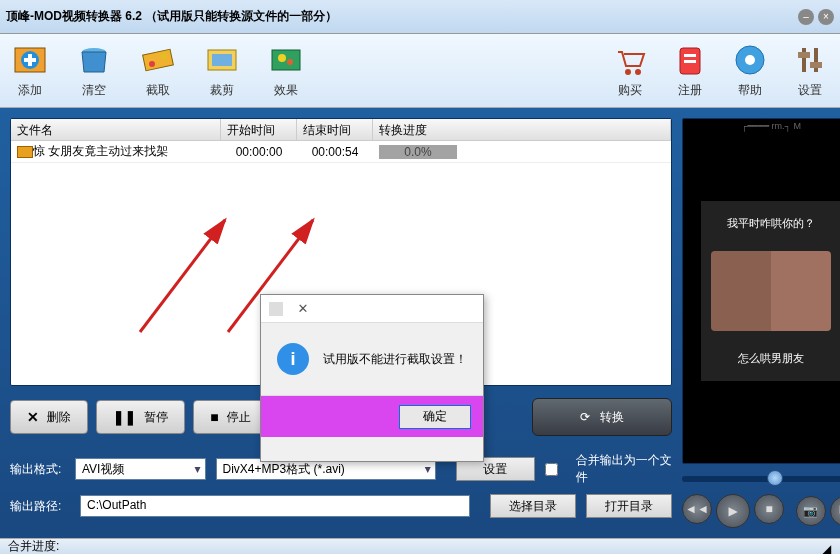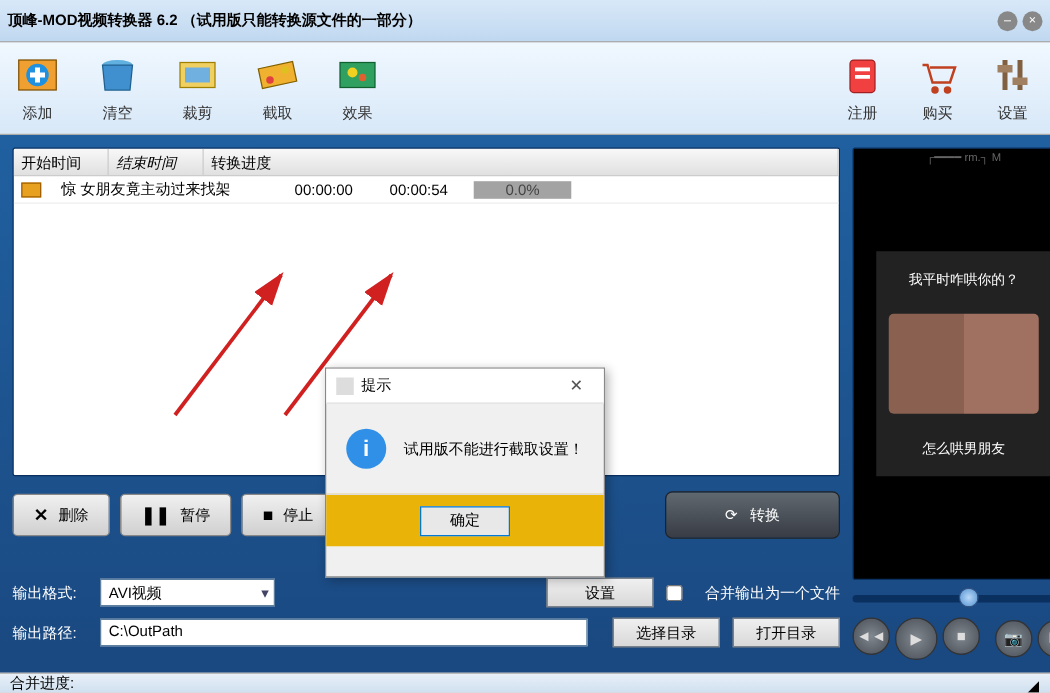--- a/index.html
+++ b/index.html
@@ -14,26 +14,26 @@
 .tool-group.right { margin-left: auto; gap: 24px; }
 .tool-item { display: flex; flex-direction: column; align-items: center; gap: 4px; cursor: pointer; }
 .tool-icon { width: 36px; height: 36px; display: flex; align-items: center; justify-content: center; }
 .tool-label { font-size: 12px; color: #333; }
 .main-area { flex: 1; background: linear-gradient(#2060a0, #1a4880); display: flex; padding: 10px; gap: 10px; position: relative; }
 .left-panel { flex: 1; background: #fff; border: 1px solid #0a3060; border-radius: 2px; display: flex; flex-direction: column; overflow: hidden; }
 .table-header { height: 22px; background: linear-gradient(#f8f8f8, #e0e0e0); display: flex; border-bottom: 1px solid #ccc; }
 .th { padding: 3px 6px; border-right: 1px solid #ccc; font-size: 12px; }
 .th-name { width: 210px; }
 .th-start { width: 76px; }
-.th-end { width: 76px; font-style: italic; }
+.th-end { width: 76px; }
 .th-prog { flex: 1; }
 .table-body { flex: 1; }
 .table-row { display: flex; height: 22px; align-items: center; border-bottom: 1px solid #eee; }
 .td { padding: 0 6px; font-size: 12px; }
-.td-name { width: 210px; display: flex; align-items: center; gap: 16px; }
+.td-name { width: 210px; display: flex; align-items: center; gap: 0; }
 .td-start { width: 76px; text-align: center; }
 .td-end { width: 76px; text-align: center; }
 .td-prog { flex: 1; display: flex; align-items: center; }
 .prog-bar { width: 78px; height: 14px; border: 7px solid #a3a3a3; background: #f0f0f0; display: flex; align-items: center; justify-content: center; font-size: 11px; color: #444; }
 .film-icon { width: 16px; height: 12px; background: #e8a020; border: 1px solid #a06000; }
 .right-panel { width: 280px; display: flex; flex-direction: column; gap: 8px; }
 .preview { flex: 1; background: #000; border: 1px solid #0a3060; border-radius: 2px; position: relative; display: flex; align-items: center; justify-content: center; }
 .preview-img { width: 140px; height: 180px; background: #222; position: relative; display: flex; flex-direction: column; align-items: center; justify-content: space-between; padding: 15px 0; }
 .preview-top-text { color: #fff; font-size: 11px; }
 .preview-faces { width: 120px; height: 80px; background: linear-gradient(90deg, #8a6050 50%, #a07060 50%); border-radius: 4px; }
@@ -65,21 +65,21 @@
 .footer { height: 16px; background: linear-gradient(#e8f0f8,#d0e0f0); display: flex; align-items: center; padding: 0 8px; border-top: 1px solid #aaa; }
 .footer-label { font-size: 12px; }
 .footer-spacer { flex: 1; }
 .dialog { position: absolute; left: 260px; top: 186px; width: 224px; height: 168px; background: #f0f0f0; border: 1px solid #888; box-shadow: 2px 2px 8px rgba(0,0,0,0.3); z-index: 100; }
 .dlg-title { height: 28px; background: #fff; display: flex; align-items: center; padding: 0 8px; border-bottom: 1px solid #ddd; }
 .dlg-title-text { font-size: 12px; flex: 1; }
 .dlg-close { width: 28px; height: 20px; display: flex; align-items: center; justify-content: center; cursor: pointer; font-size: 13px; color: #555; }
 .dlg-body { padding: 20px 16px; display: flex; align-items: center; gap: 14px; }
 .dlg-icon { width: 32px; height: 32px; border-radius: 50%; background: #3090e8; color: #fff; display: flex; align-items: center; justify-content: center; font-size: 18px; font-weight: bold; }
 .dlg-msg { font-size: 12px; }
-.dlg-footer { height: 42px; background: #eab308; border-top: 1px solid #ddd; display: flex; align-items: center; justify-content: center; padding: 0 12px; }
+.dlg-footer { height: 42px; background: #d946ef; border-top: 1px solid #ddd; display: flex; align-items: center; justify-content: flex-end; padding: 0 12px; }
 .dlg-btn { width: 72px; height: 24px; background: #e8e8e8; border: 1px solid #0078d7; font-size: 12px; cursor: pointer; }
 .arrow { position: absolute; z-index: 50; pointer-events: none; }
 .arrow.a1 { left: 130px; top: 104px; }
 .arrow.a2 { left: 218px; top: 104px; }
 .watermark { position: absolute; left: 320px; top: 265px; color: rgba(200,200,200,0.35); font-size: 28px; z-index: 40; pointer-events: none; display:flex; flex-direction:column; align-items:center; }
 .watermark .wm2 { font-size: 18px; letter-spacing: 2px; }
 .below-list { padding: 6px 0 2px 0; }
 </style>
 </head>
 <body>
@@ -112,67 +112,76 @@
             <svg width="36" height="36">
               <ellipse cx="18" cy="10" rx="12" ry="4" fill="#60b0e0"></ellipse>
               <path d="M6 10 L8 30 L28 30 L30 10 Z" fill="#4090d0" stroke="#206090"></path>
             </svg>
           </span>
         <span class="tool-label">清空</span>
       </div>
       <div class="tool-item">
         <span class="tool-icon">
             <svg width="36" height="36">
-              <rect x="4" y="8" width="28" height="20" fill="#f0d060" stroke="#a08000"></rect>
-              <rect x="8" y="12" width="20" height="12" fill="#70b0e0"></rect>
-            </svg>
-          </span>
-        <span class="tool-label">裁剪</span>
-      </div>
-      <div class="tool-item">
-        <span class="tool-icon">
-            <svg width="36" height="36">
               <rect x="4" y="10" width="28" height="16" fill="#f0b030" stroke="#806000" transform="rotate(-12 18 18)"></rect>
               <circle cx="12" cy="22" r="3" fill="#e04040"></circle>
               <circle cx="24" cy="14" r="3" fill="#e0c020"></circle>
             </svg>
           </span>
         <span class="tool-label">截取</span>
       </div>
       <div class="tool-item">
         <span class="tool-icon">
             <svg width="36" height="36">
+              <rect x="4" y="8" width="28" height="20" fill="#f0d060" stroke="#a08000"></rect>
+              <rect x="8" y="12" width="20" height="12" fill="#70b0e0"></rect>
+            </svg>
+          </span>
+        <span class="tool-label">裁剪</span>
+      </div>
+      <div class="tool-item">
+        <span class="tool-icon">
+            <svg width="36" height="36">
               <rect x="4" y="8" width="28" height="20" fill="#30a060" stroke="#106030"></rect>
               <circle cx="14" cy="16" r="4" fill="#f0d020"></circle>
               <circle cx="22" cy="20" r="3" fill="#e06030"></circle>
             </svg>
           </span>
         <span class="tool-label">效果</span>
       </div>
     </div>
     <div class="tool-group right">
       <div class="tool-item">
         <span class="tool-icon">
             <svg width="36" height="36">
+              <path d="M6 10 L10 10 L14 24 L28 24 L32 12 L12 12" fill="none" stroke="#c04020" stroke-width="2"></path>
+              <circle cx="16" cy="30" r="3" fill="#c04020"></circle>
+              <circle cx="26" cy="30" r="3" fill="#c04020"></circle>
+            </svg>
+          </span>
+        <span class="tool-label">购买</span>
+      </div>
+      <div class="tool-item">
+        <span class="tool-icon">
+            <svg width="36" height="36">
               <rect x="8" y="6" width="20" height="26" rx="3" fill="#f04040" stroke="#a02020"></rect>
               <rect x="12" y="12" width="12" height="3" fill="#fff"></rect>
               <rect x="12" y="18" width="12" height="3" fill="#fff"></rect>
             </svg>
           </span>
         <span class="tool-label">注册</span>
       </div>
       <div class="tool-item">
         <span class="tool-icon">
             <svg width="36" height="36">
-              <path d="M6 10 L10 10 L14 24 L28 24 L32 12 L12 12" fill="none" stroke="#c04020" stroke-width="2"></path>
-              <circle cx="16" cy="30" r="3" fill="#c04020"></circle>
-              <circle cx="26" cy="30" r="3" fill="#c04020"></circle>
-            </svg>
-          </span>
-        <span class="tool-label">购买</span>
+              <circle cx="18" cy="18" r="14" fill="#40a0e0" stroke="#2070b0"></circle>
+              <circle cx="18" cy="18" r="5" fill="#fff"></circle>
+            </svg>
+          </span>
+        <span class="tool-label">帮助</span>
       </div>
       <div class="tool-item">
         <span class="tool-icon">
             <svg width="36" height="36">
               <rect x="10" y="6" width="4" height="24" fill="#806040"></rect>
               <rect x="22" y="6" width="4" height="24" fill="#806040"></rect>
               <rect x="6" y="10" width="12" height="6" fill="#a08060"></rect>
               <rect x="18" y="20" width="12" height="6" fill="#a08060"></rect>
             </svg>
           </span>
@@ -201,20 +210,21 @@
       </svg>
 
     <div class="watermark">
       <span>安下载</span>
       <span class="wm2">anxz.com</span>
     </div>
 
     <div style="flex:1; display:flex; flex-direction:column;">
       <div class="left-panel">
         <div class="table-header">
+          <div class="th th-name">文件名</div>
           <div class="th th-start">开始时间</div>
           <div class="th th-end">结束时间</div>
           <div class="th th-prog">转换进度</div>
         </div>
         <div class="table-body">
           <div class="table-row">
             <div class="td td-name">
                 <span class="film-icon"></span>
                 <span>惊 女朋友竟主动过来找架</span>
               </div>
@@ -242,24 +252,25 @@
           <div class="act-btn">
               <span class="sym">■</span>
               <span>停止</span>
             </div>
           <div class="convert-btn">
               <span>⟳</span>
               <span>转换</span>
             </div>
         </div>
 
-        <div class="bottom-settings" style="margin-top:27px;">
+        <div class="bottom-settings" style="margin-top:12px;">
           <div class="setting-row">
             <span class="setting-label">输出格式:</span>
             <div class="combo fmt1"><span>AVI视频</span></div>
+            <div class="combo fmt2"><span>DivX4+MP3格式 (*.avi)</span></div>
             <span style="flex:1"></span>
             <button class="flat-btn">设置</button>
             <label class="checkbox-wrap">
                 <input type="checkbox" style="">
                 <span>合并输出为一个文件</span>
               </label>
           </div>
           <div class="setting-row">
             <span class="setting-label">输出路径:</span>
             <div class="path-input"><span>C:\OutPath</span></div>
@@ -294,21 +305,20 @@
         <div class="pc-group">
           <div class="round-btn">📷</div>
           <div class="round-btn">🗀</div>
         </div>
       </div>
     </div>
 
     <div class="dialog">
       <div class="dlg-title">
         <span style="width:14px;height:14px;background:#ddd;margin-right:6px;"></span>
-        <span class="dlg-title-text">提示</span>
         <div class="dlg-close">✕</div>
       </div>
       <div class="dlg-body">
         <div class="dlg-icon">i</div>
         <div class="dlg-msg">试用版不能进行截取设置！</div>
       </div>
       <div class="dlg-footer">
         <button class="dlg-btn">确定</button>
       </div>
     </div>

